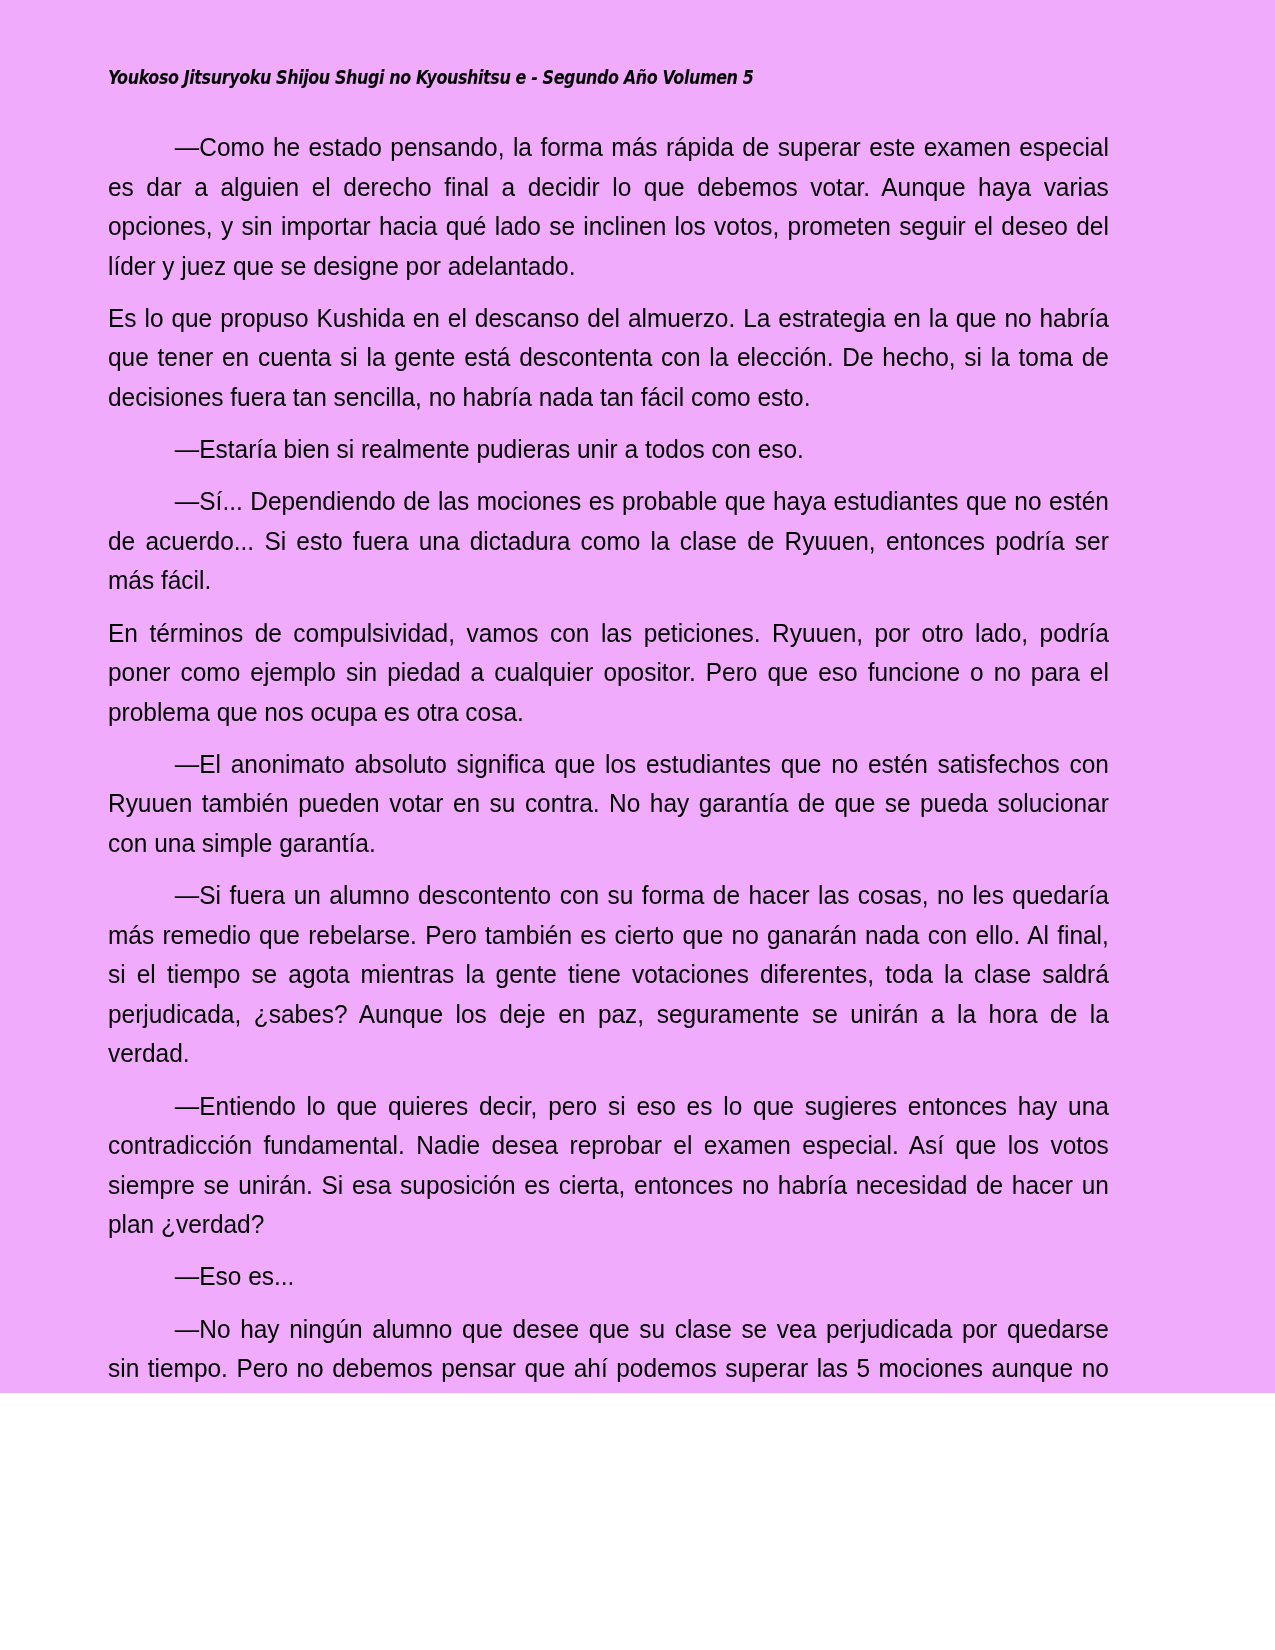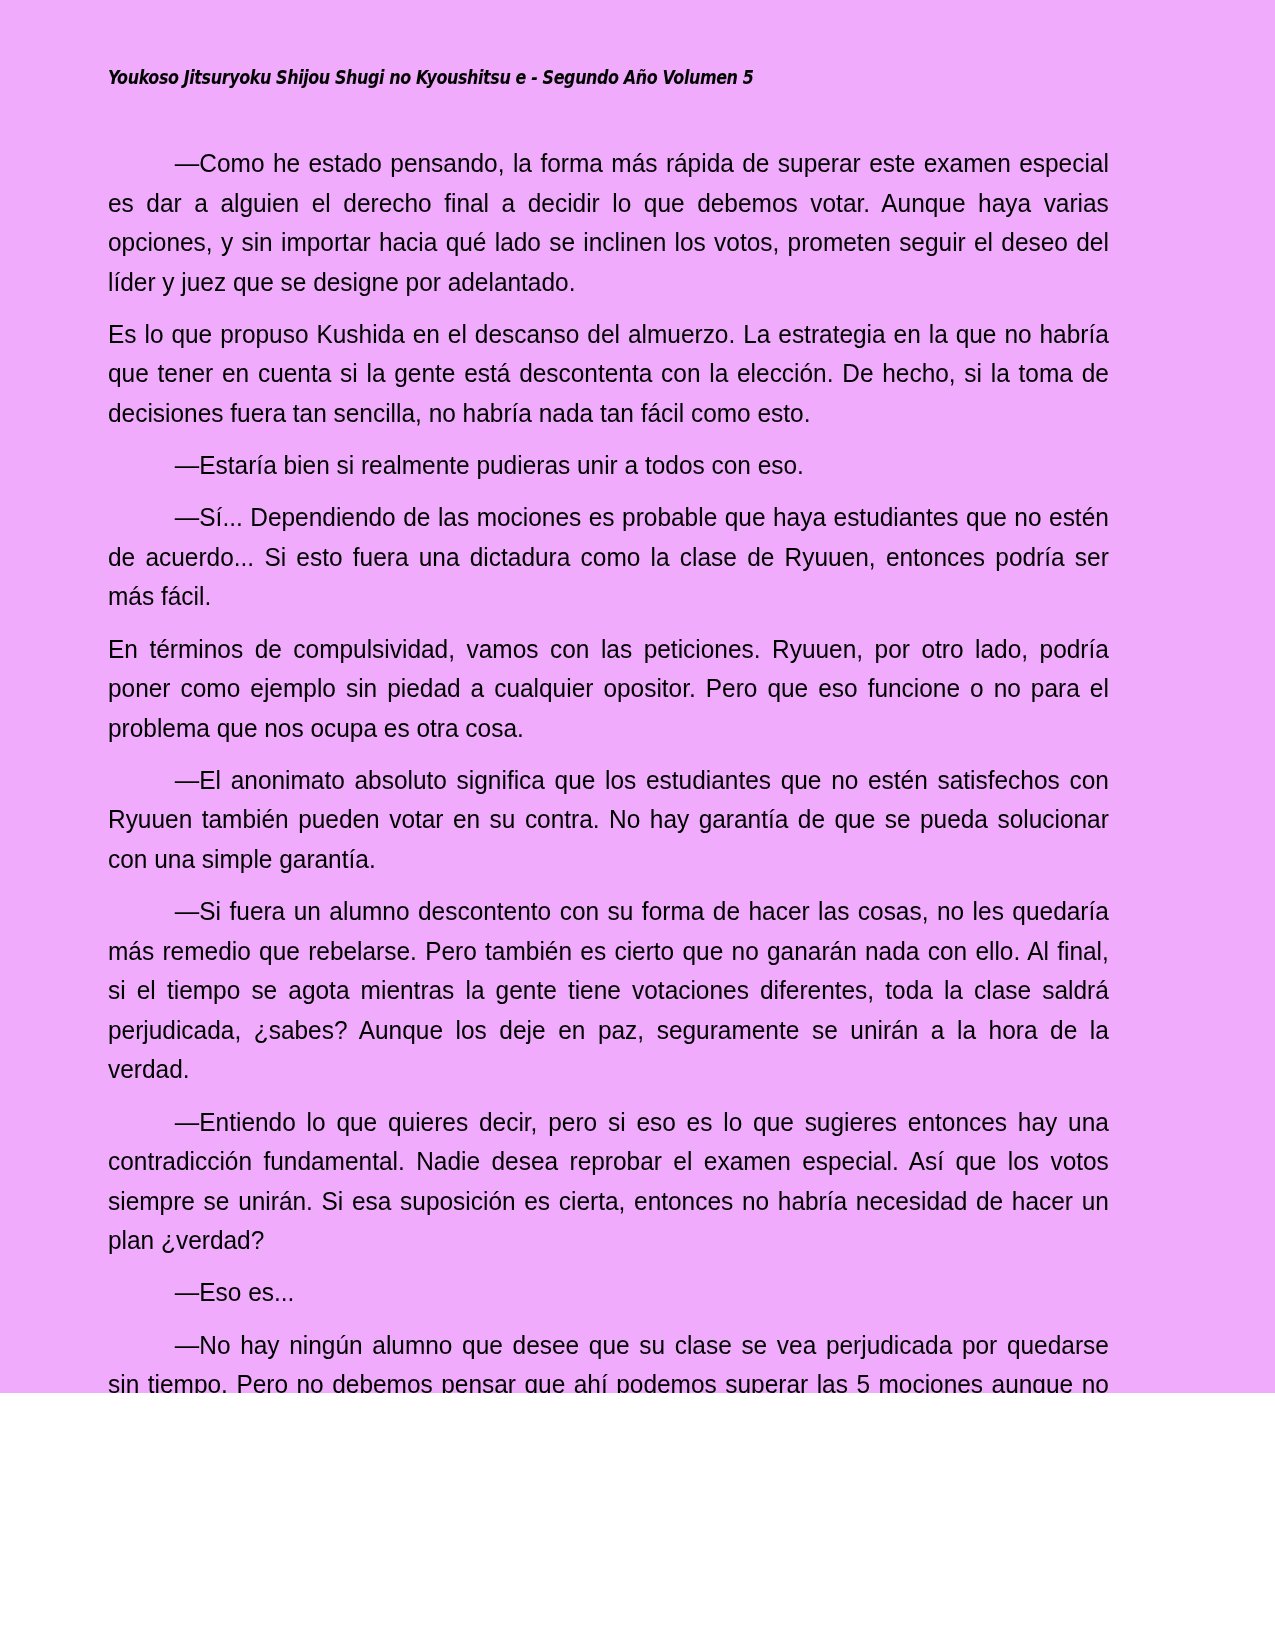--- a/index.html
+++ b/index.html
@@ -33,21 +33,21 @@
     color: #000000;
     transform: scaleX(0.82);
     transform-origin: left center;
     white-space: nowrap;
   }
 
   
   .body-column {
     position: absolute;
     left: 108px;
-    top: 144px;
+    top: 128px;
     width: 1000px;
   }
   .para {
     font-family: "Liberation Sans", sans-serif;
     font-size: 25.6px;
     line-height: 39.6px;
     color: #000000;
     text-align: justify;
     text-justify: inter-word;
     margin: 0 0 12.5px 0;

